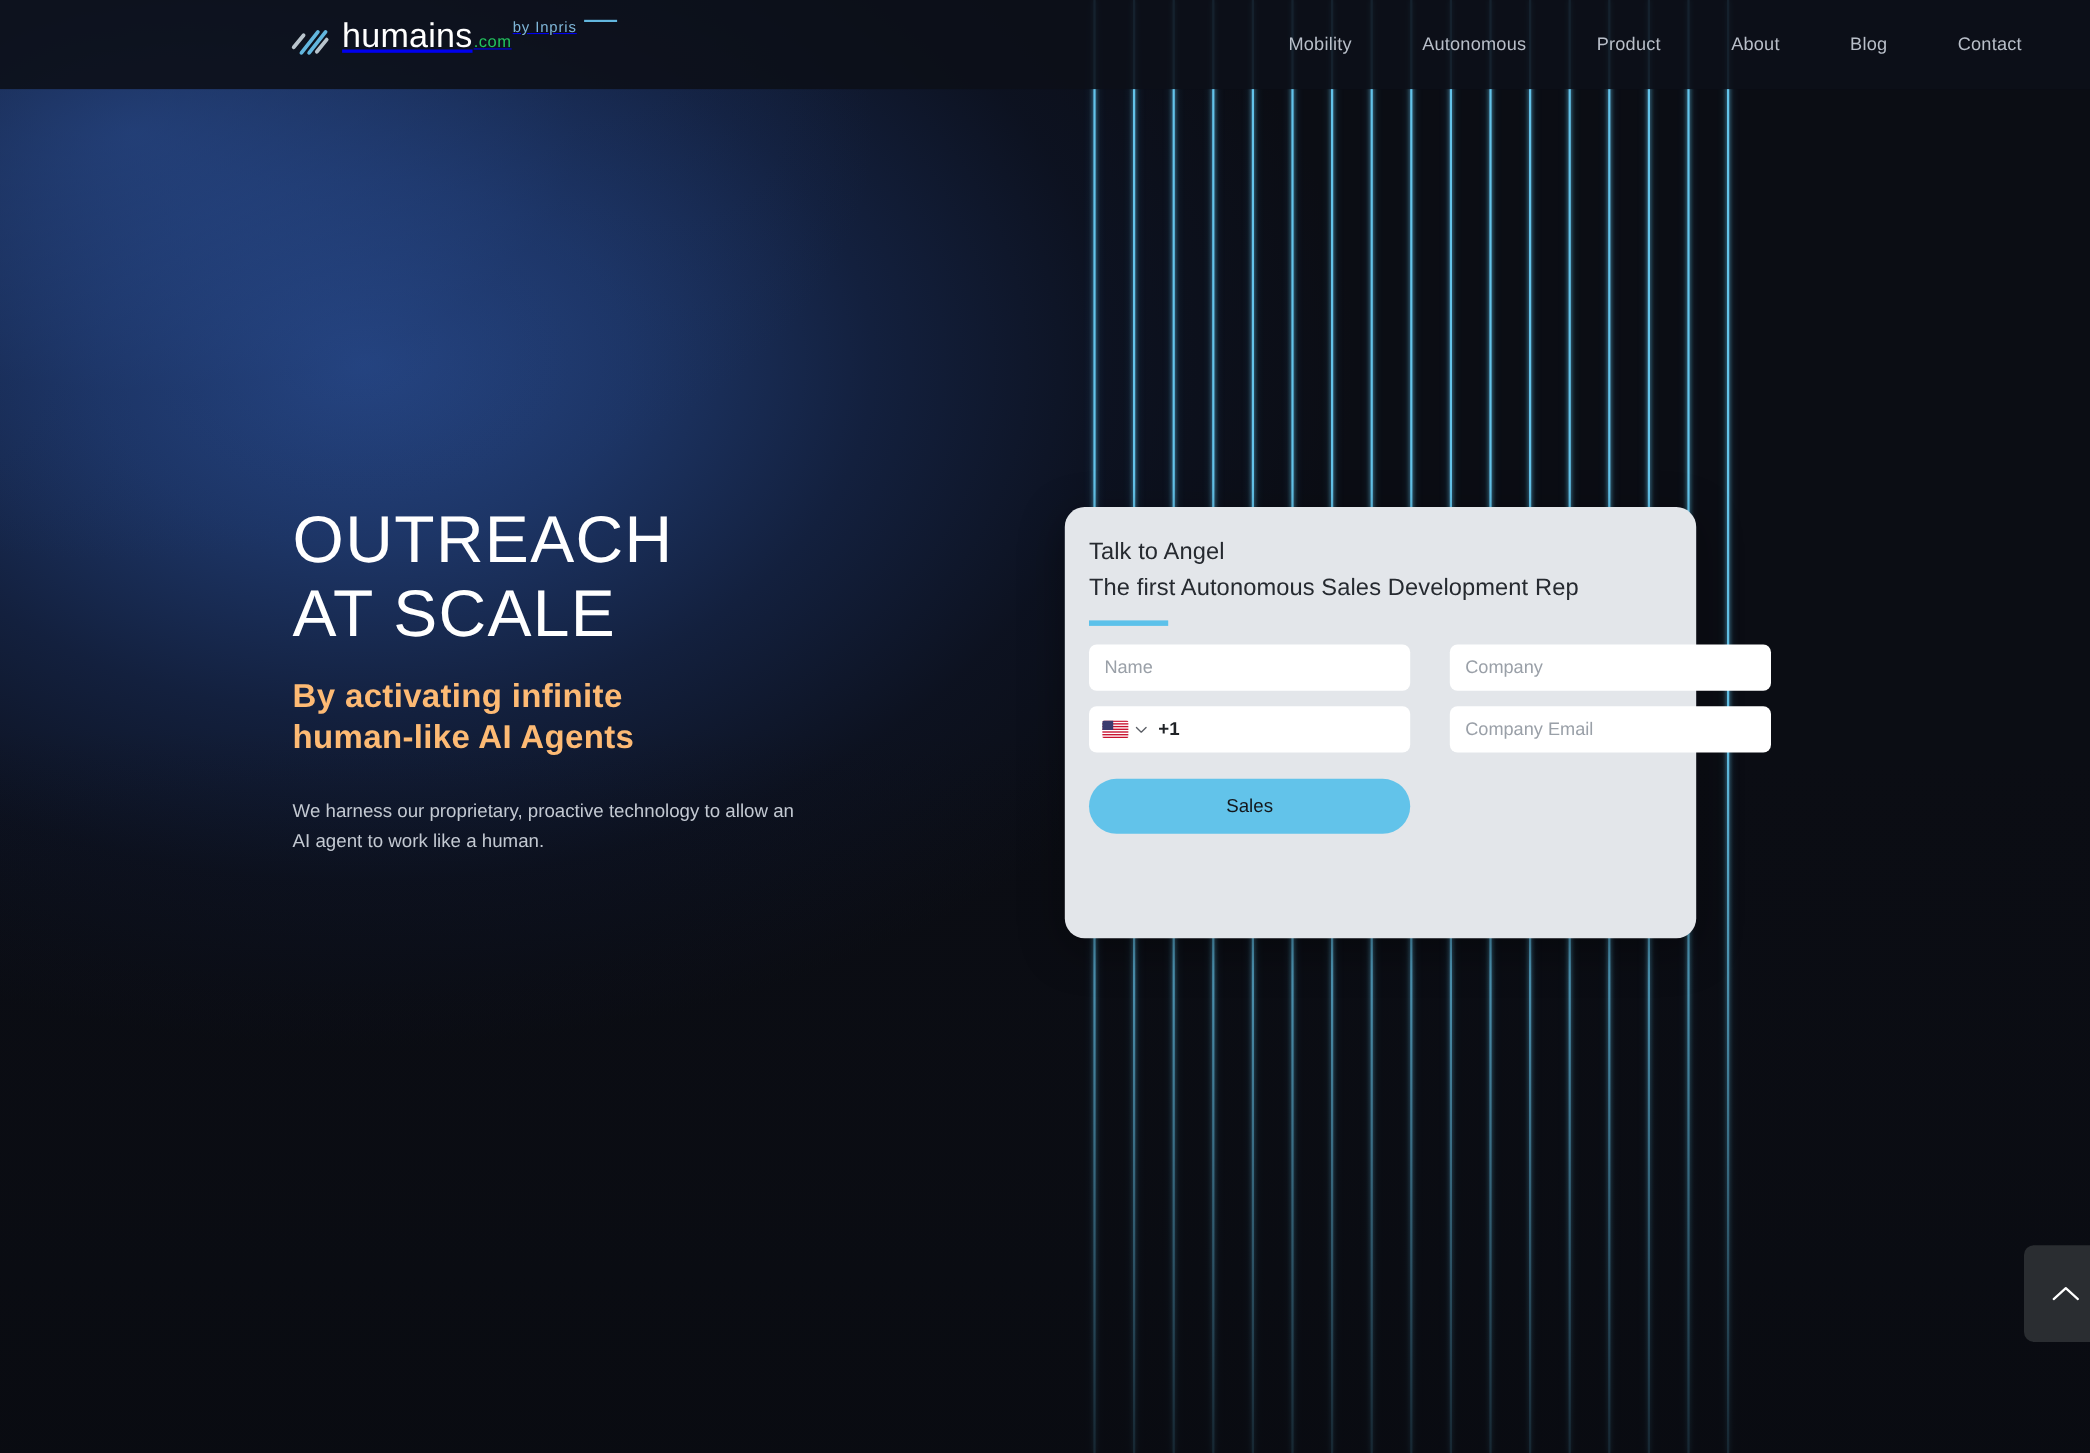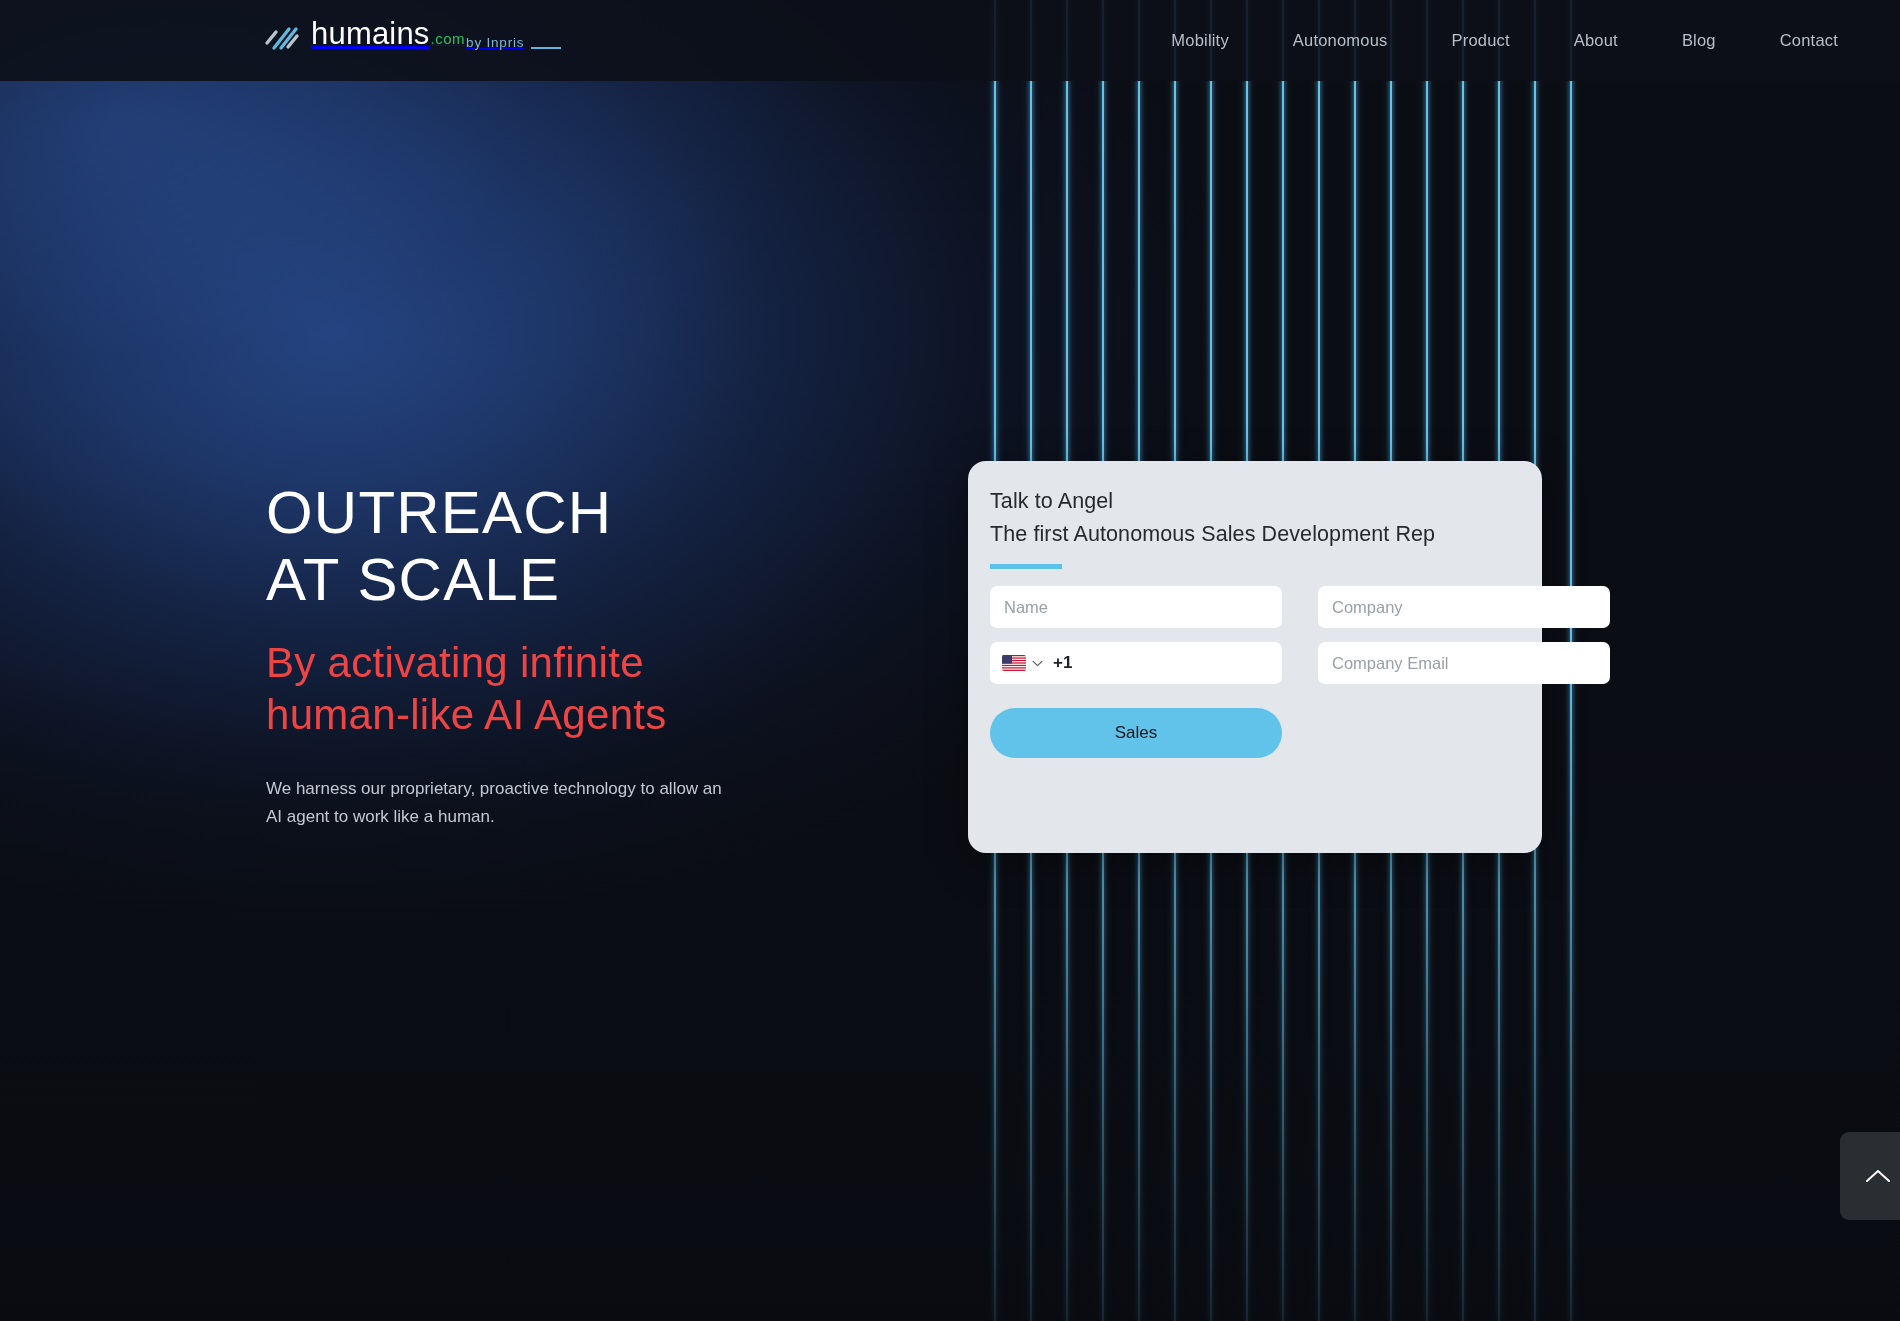--- a/index.html
+++ b/index.html
@@ -106,21 +106,21 @@
   }
   .logo-dotcom {
     font-size: 15px;
     color: #22c55e;
     letter-spacing: 0.5px;
     margin-left: 1px;
     margin-top: 17px;
   }
   .logo-sub {
     display: flex;
-    align-items: flex-end;
+    align-items: flex-start;
     gap: 7px;
     margin-top: 4px;
     margin-left: 1px;
   }
   .logo-sub-text {
     color: #7fb6d8;
     font-size: 13.5px;
     letter-spacing: 0.8px;
   }
   .logo-sub-rule {
@@ -146,37 +146,37 @@
     padding: 0 32px;
     letter-spacing: 0.2px;
     white-space: nowrap;
   }
   .nav a:last-child { padding-right: 0; }
 
   
   .hero {
     position: absolute;
     left: 266px;
-    top: 480px;
+    top: 458px;
     width: 620px;
     z-index: 10;
   }
   .hero h1 {
     color: #ffffff;
     font-size: 60px;
     font-weight: 300;
     letter-spacing: 1.2px;
     line-height: 1.11;
     white-space: pre-line;
   }
   .hero h2 {
     margin-top: 24px;
-    color: #ef4444;
-    font-size: 42px;
-    font-weight: 400;
+    color: #fdba74;
+    font-size: 30px;
+    font-weight: 700;
     letter-spacing: 0.3px;
     line-height: 1.24;
     white-space: pre-line;
   }
   .hero p {
     margin-top: 34px;
     color: #c3c9d2;
     font-size: 17px;
     font-weight: 400;
     line-height: 1.63;

